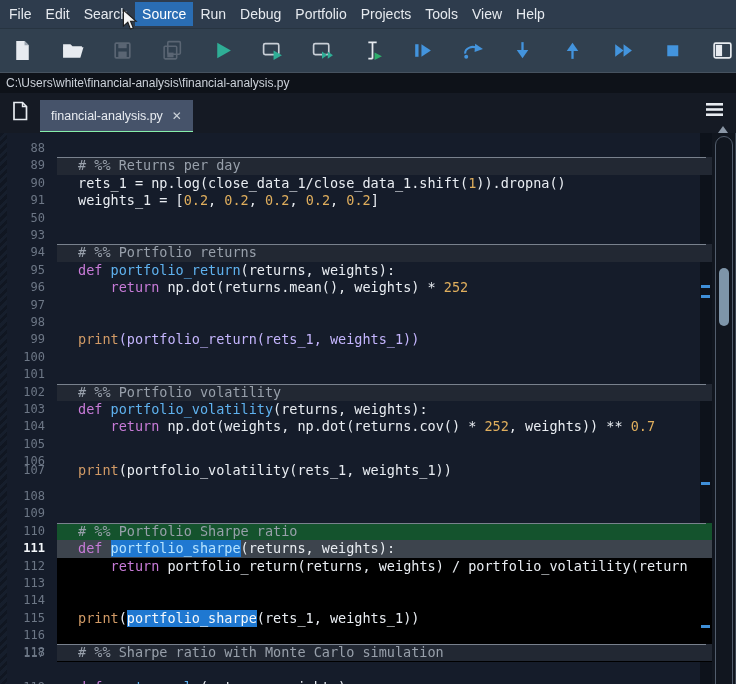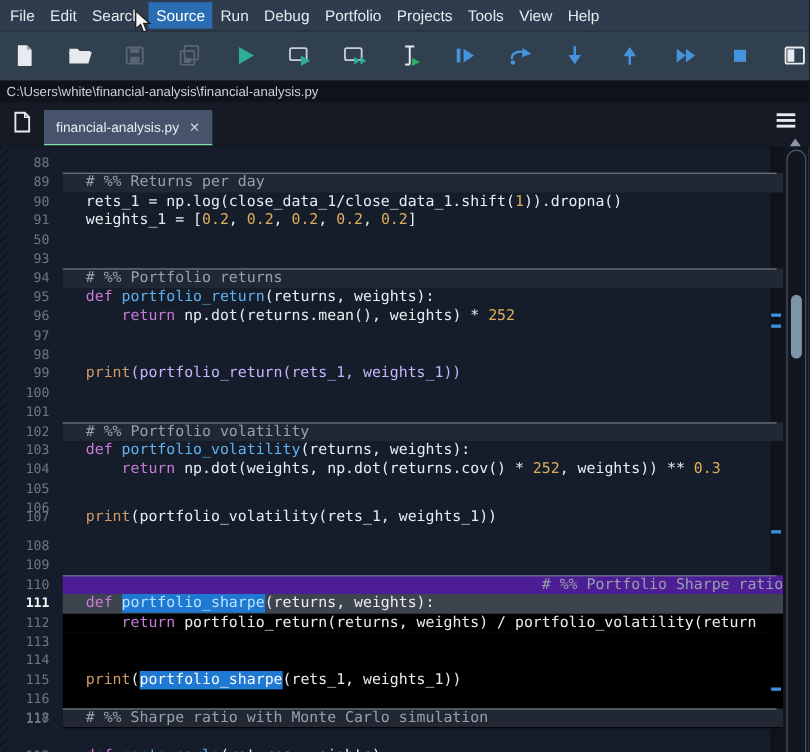--- a/index.html
+++ b/index.html
@@ -40,21 +40,21 @@
   .flagcol{position:absolute;left:700px;top:0;width:12px;height:551px;background:#0d121b;z-index:0;}
   .rows{position:absolute;left:0;top:7px;width:712px;height:560px;}
   .row{position:absolute;left:0;width:712px;height:17.4px;}
   .ln{position:absolute;left:0;top:0;width:45px;text-align:right;
       font:12px "DejaVu Sans Mono",monospace;line-height:17.4px;color:#6d7786;}
   .code{position:absolute;left:57px;top:0;right:0;height:100%;padding-left:21px;
         font:13.5px "DejaVu Sans Mono",monospace;line-height:17.4px;white-space:pre;
         overflow:hidden;color:#e9edf2;box-sizing:border-box;}
   .hdr  .code{background:#222833;}
   .cell .code{background:#000000;}
-  .hdr.cell .code{background:#4c1d95;text-align:right;}
+  .hdr.cell .code{background:#14532d;}
   .cur  .code{background:#3d444d;}
   .cur  .ln{color:#f4f7fa;font-weight:bold;}
   .sep{position:absolute;left:57px;width:649px;top:0;height:1px;background:#79818d;z-index:2;}
   .occ{padding:1px 0;}
 
   .flag{position:absolute;left:701px;width:9px;height:3px;z-index:4;}
 
   
   .sbcol{position:absolute;left:712px;top:0;width:24px;height:551px;background:#11161f;
          border-right:1px solid #39434f;box-sizing:border-box;z-index:5;}
@@ -276,21 +276,21 @@
           <div class="sep"></div>
           <span class="ln">102</span>
           <span class="code"><span style="color: rgb(152, 160, 171);"># %% Portfolio volatility</span></span>
         </div>
         <div class="row" style="top: 261px;">
           <span class="ln">103</span>
           <span class="code"><span style="color: rgb(200, 123, 216);">def</span><span style="color: rgb(233, 237, 242);"> </span><span style="color: rgb(95, 178, 239);">portfolio_volatility</span><span style="color: rgb(233, 237, 242);">(returns, weights):</span></span>
         </div>
         <div class="row" style="top: 278.4px;">
           <span class="ln">104</span>
-          <span class="code"><span style="color: rgb(233, 237, 242);">    </span><span style="color: rgb(200, 123, 216);">return</span><span style="color: rgb(233, 237, 242);"> np.dot(weights, np.dot(returns.cov() * </span><span style="color: rgb(223, 174, 93);">252</span><span style="color: rgb(233, 237, 242);">, weights)) ** </span><span style="color: rgb(223, 174, 93);">0.3</span></span>
+          <span class="code"><span style="color: rgb(233, 237, 242);">    </span><span style="color: rgb(200, 123, 216);">return</span><span style="color: rgb(233, 237, 242);"> np.dot(weights, np.dot(returns.cov() * </span><span style="color: rgb(223, 174, 93);">252</span><span style="color: rgb(233, 237, 242);">, weights)) ** </span><span style="color: rgb(223, 174, 93);">0.7</span></span>
         </div>
         <div class="row" style="top: 295.8px;">
           <span class="ln">105</span>
           <span class="code"></span>
         </div>
         <div class="row" style="top: 313.2px;">
           <span class="ln">106</span>
           <span class="code"></span>
         </div>
         <div class="row" style="top: 322px;">

